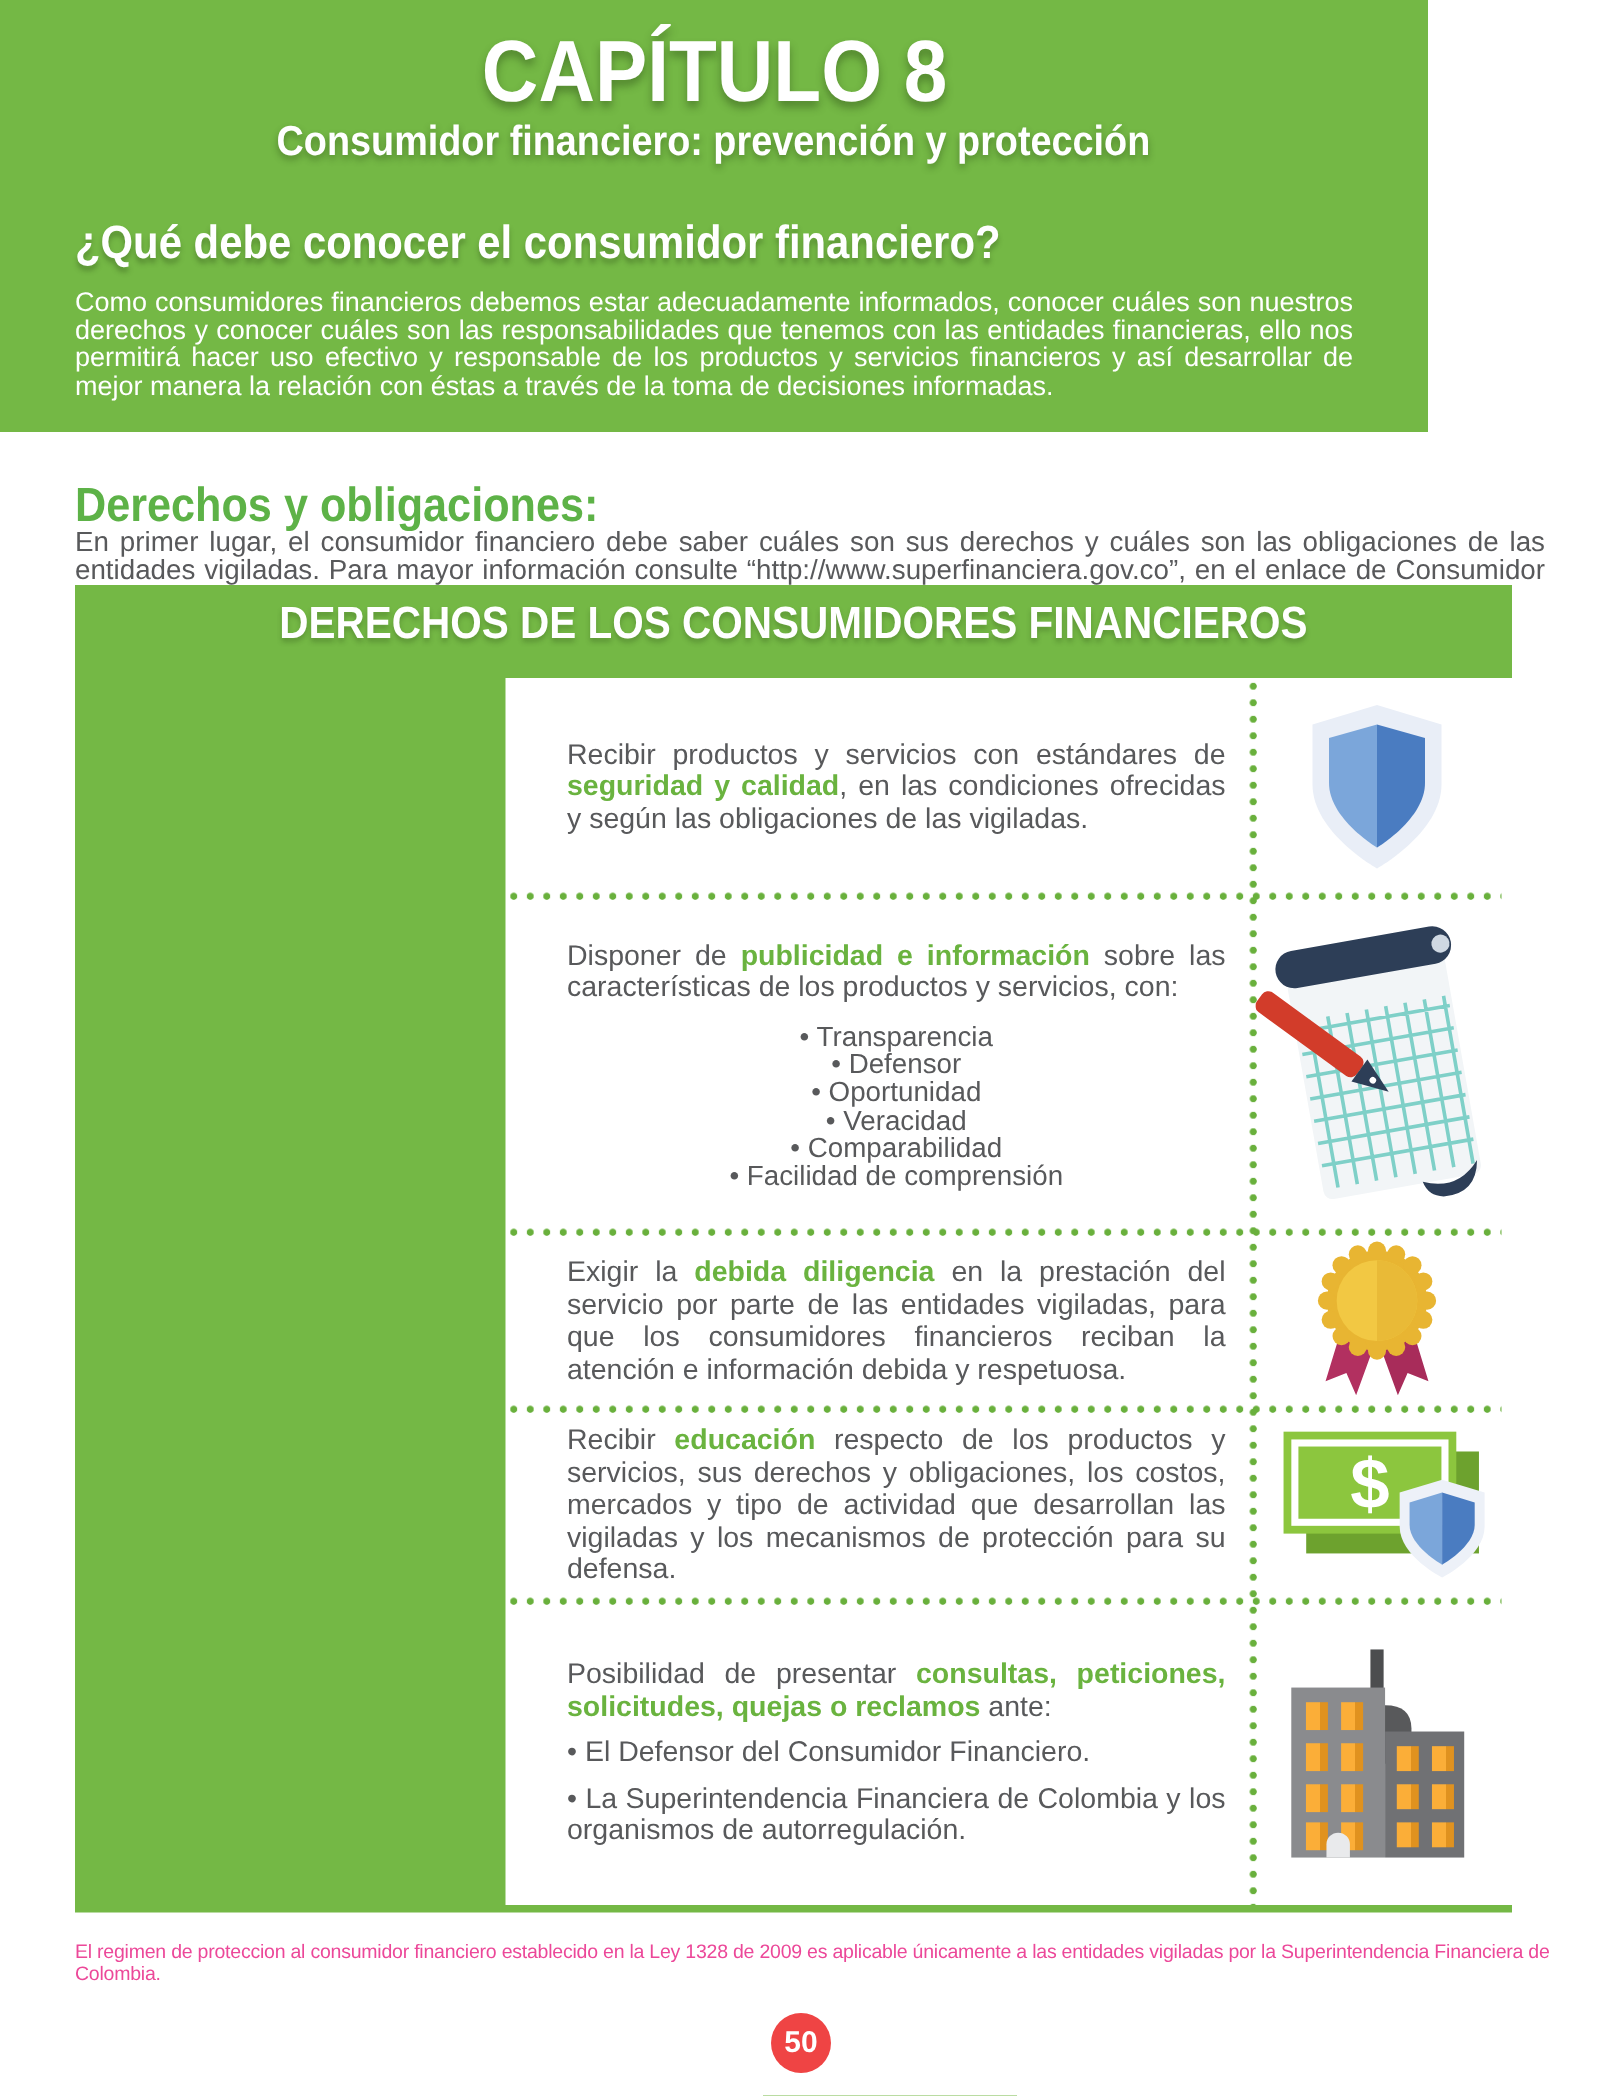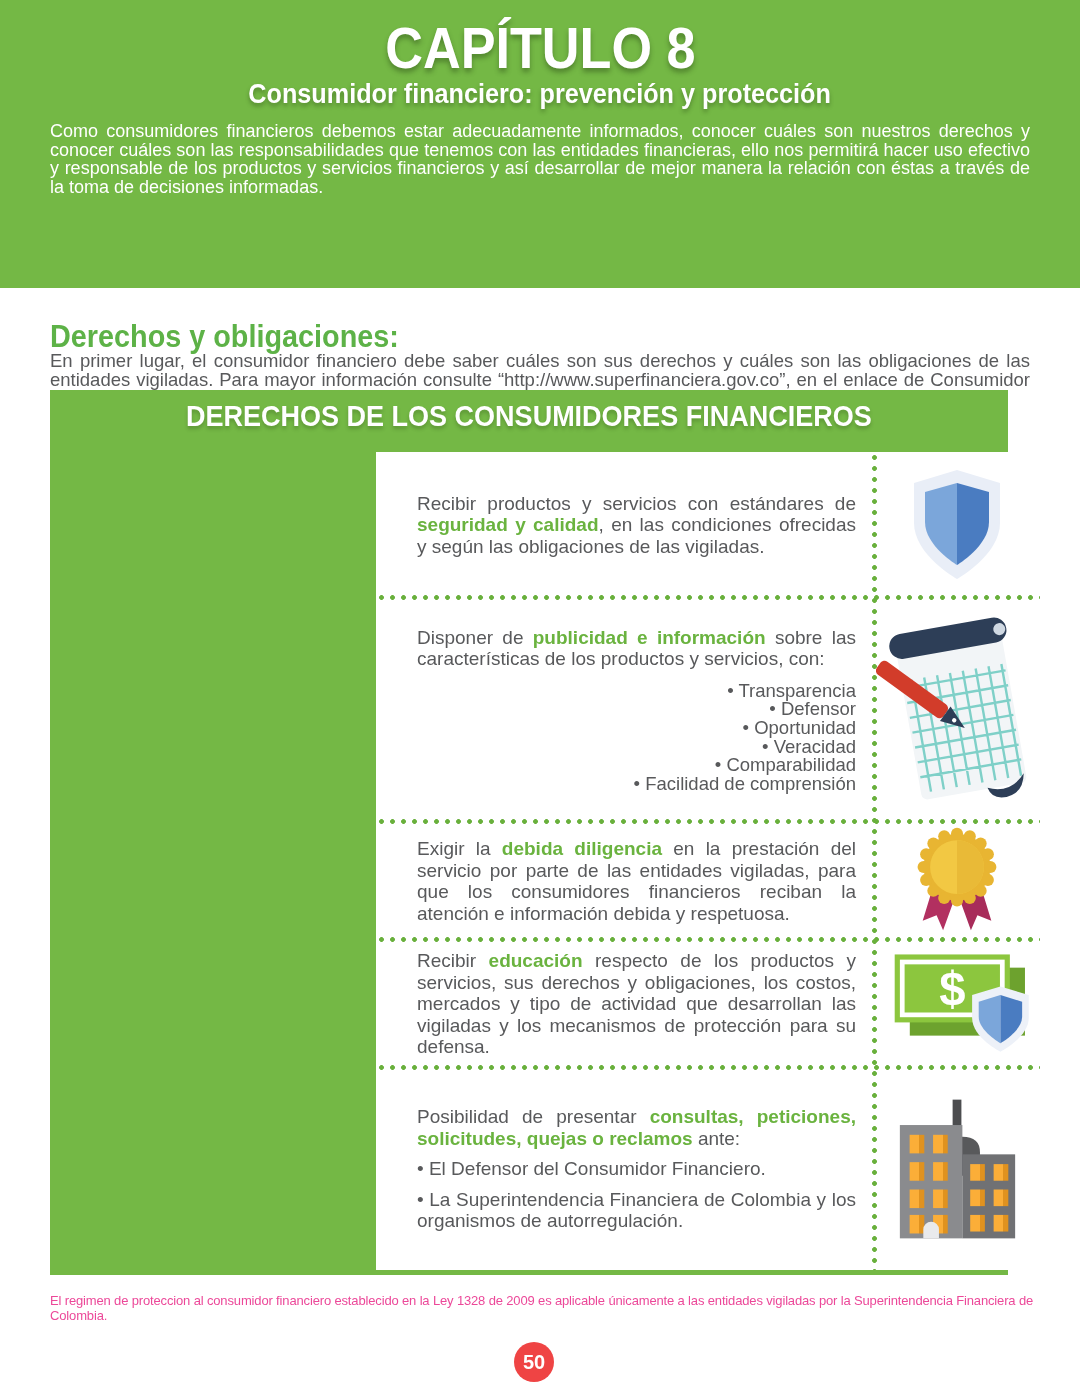--- a/index.html
+++ b/index.html
@@ -4,73 +4,74 @@
 <style>
   html,body{margin:0;padding:0;}
   body{
     width:1080px;height:1397px;position:relative;background:#ffffff;
     font-family:"Liberation Sans", sans-serif;color:#58595b;overflow:hidden;
   }
   .cond{display:inline-block;transform:scaleX(.9);transform-origin:center;}
   .condL{display:inline-block;transform:scaleX(.9);transform-origin:left center;}
 
   
-  .band{position:absolute;top:0;left:0;width:1080px;height:288px;background:#74b845;color:#fff;}
+  .band{position:absolute;top:0;left:0;width:952px;height:288px;background:#74b845;color:#fff;}
   .chapter{margin:20px 0 0;text-align:center;font-size:58px;line-height:.95;font-weight:bold;
     letter-spacing:0;text-shadow:0 4px 6px rgba(40,70,20,.45);}
   .subtitle{text-align:center;font-size:28px;font-weight:bold;margin-top:3px;
     text-shadow:0 3px 5px rgba(40,70,20,.45);}
   .question{margin:34px 50px 0;font-size:31px;font-weight:bold;
     text-shadow:0 3px 4px rgba(40,70,20,.35);}
   .intro{margin:12px 50px 0;font-size:18px;line-height:18.6px;text-align:justify;}
 
   
   .d-heading{position:absolute;top:291px;left:50px;font-size:32px;font-weight:bold;color:#5db247;}
   .d-body{position:absolute;top:332px;left:50px;width:980px;font-size:18.5px;line-height:19.5px;
     text-align:justify;color:#58595b;}
 
   
   .gbox{position:absolute;top:390px;left:50px;width:958px;height:885px;background:#74b845;}
   .gbox-title{margin:0;padding-top:9px;text-align:center;font-size:30px;font-weight:bold;color:#fff;
     text-shadow:0 3px 4px rgba(40,70,20,.3);}
-  .panel{position:absolute;left:287px;top:62px;width:680px;height:818px;background:#fff;margin-left:39px;}
+  .panel{position:absolute;left:287px;top:62px;width:680px;height:818px;background:#fff;}
 
   .dot-v{position:absolute;left:496px;top:0;width:5px;height:818px;
     background-image:radial-gradient(circle,#69b03c 2.1px,rgba(0,0,0,0) 2.6px);
     background-size:5px 11px;background-position:center top;}
   .dot-h{position:absolute;left:0;width:664px;height:5px;
     background-image:radial-gradient(circle,#69b03c 2.1px,rgba(0,0,0,0) 2.6px);
     background-size:11px 5px;background-position:left center;}
 
   .row{position:relative;display:flex;width:664px;}
   .row .txt{width:498px;box-sizing:border-box;padding:0 18px 0 41px;display:flex;
     flex-direction:column;justify-content:center;font-size:19px;line-height:21.5px;
     text-align:justify;color:#58595b;}
   .row .ico{width:166px;display:flex;align-items:center;justify-content:center;overflow:visible;}
   .hl{font-weight:bold;color:#6ab33f;}
 
-  ul.blist{list-style:none;margin:12px 0 0;padding:0;font-size:18.5px;line-height:18.6px;text-align:right;}
+  ul.blist{list-style:none;margin:12px 0 0;padding:0;font-size:18.5px;line-height:18.6px;text-align:center;}
   ul.blist li::before{content:"\2022  ";}
   ul.blist2{list-style:none;margin:0;padding:0;font-size:19px;line-height:21.5px;text-align:justify;}
   ul.blist2 li{margin-top:9px;}
   ul.blist2 li::before{content:"\2022   ";}
 
   
   .footnote{position:absolute;top:1280px;left:50px;width:990px;font-size:13px;
     letter-spacing:-.15px;color:#ec4899;}
   .pagenum{position:absolute;left:514px;top:1342px;width:40px;height:40px;border-radius:50%;
     background:#ef4444;display:flex;align-items:center;justify-content:center;
     color:#fff;font-weight:bold;font-size:20px;}
 </style>
 </head>
 <body>
 
 <div class="band">
   <h1 class="chapter"><span class="cond">CAPÍTULO 8</span></h1>
   <div class="subtitle"><span class="cond">Consumidor financiero: prevención y protección</span></div>
+  <h2 class="question"><span class="condL">¿Qué debe conocer el consumidor financiero?</span></h2>
   <p class="intro">Como consumidores financieros debemos estar adecuadamente informados, conocer cuáles son nuestros derechos y conocer cuáles son las responsabilidades que tenemos con las entidades financieras, ello nos permitirá hacer uso efectivo y responsable de los productos y servicios financieros y así desarrollar de mejor manera la relación con éstas a través de la toma de decisiones informadas.</p>
 </div>
 
 <h2 class="d-heading"><span class="condL">Derechos y obligaciones:</span></h2>
 <p class="d-body">En primer lugar, el consumidor financiero debe saber cuáles son sus derechos y cuáles son las obligaciones de las entidades vigiladas. Para mayor información consulte “http://www.superfinanciera.gov.co”, en el enlace de Consumidor financiero.</p>
 
 <div class="gbox">
   <h3 class="gbox-title"><span class="cond">DERECHOS DE LOS CONSUMIDORES FINANCIEROS</span></h3>
 
   <div class="panel">

